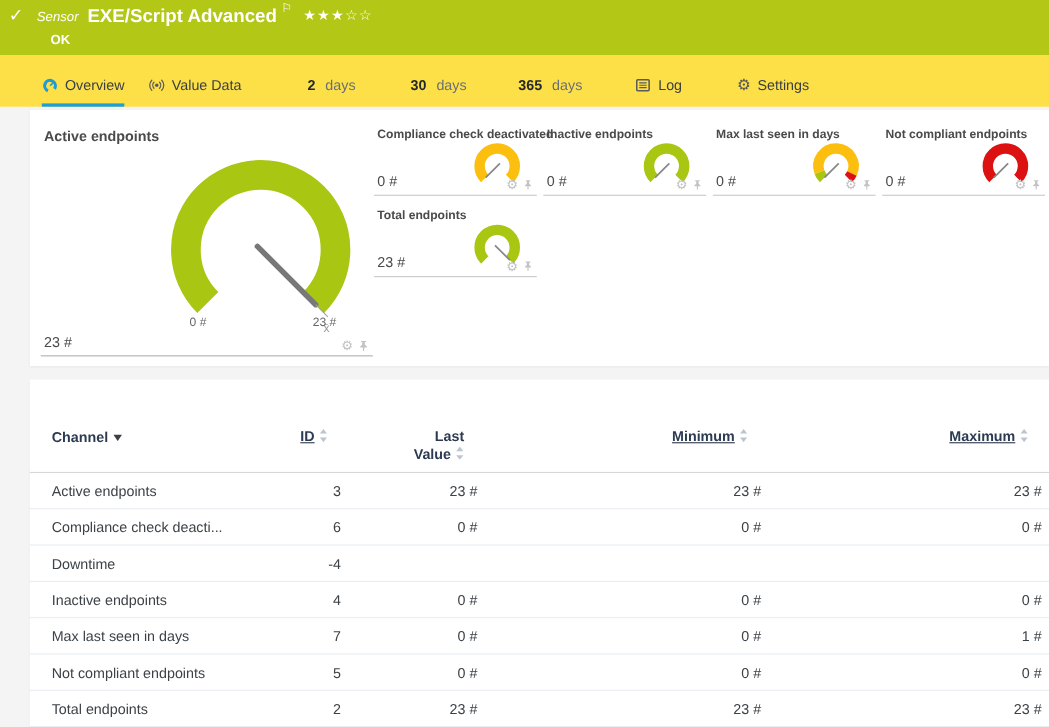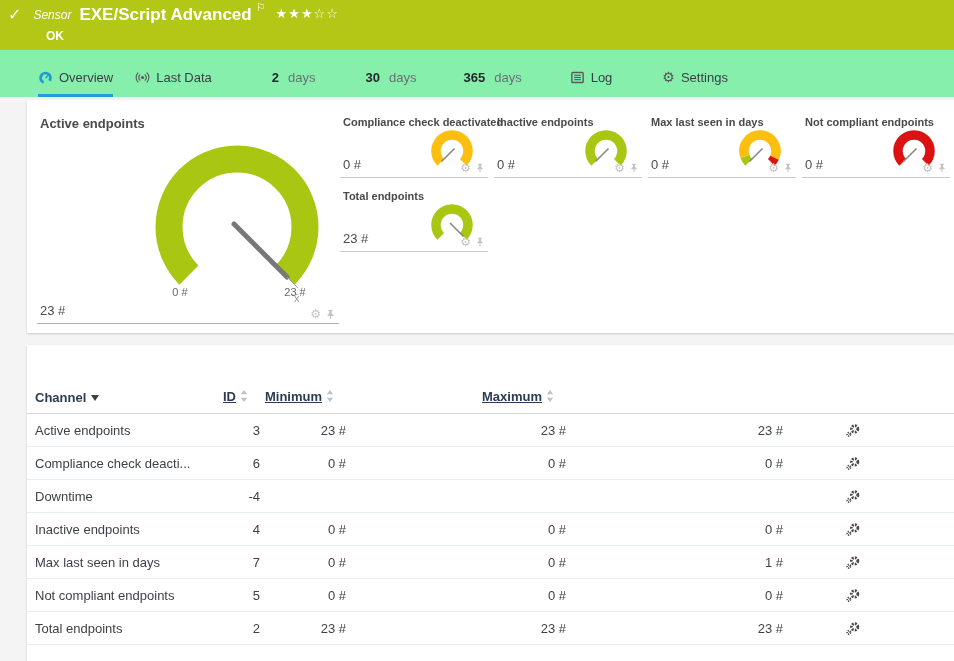--- a/index.html
+++ b/index.html
@@ -11,21 +11,21 @@
   .statusbar { position:absolute; left:0; top:0; width:954px; height:50px; background:#b3c717; color:#fff; }
   .statusbar .row1 { position:absolute; left:8px; top:5px; display:flex; align-items:flex-start; }
   .check { font-size:16px; font-weight:bold; margin-right:12px; line-height:20px; }
   .kind { font-style:italic; font-size:12px; margin-right:8px; line-height:20px; }
   .sensor-title { font-weight:bold; font-size:17px; line-height:20px; }
   .flag { font-size:11px; margin-left:4px; position:relative; top:-4px; }
   .stars { font-size:13px; margin-left:10px; letter-spacing:1px; line-height:18px; }
   .okstate { position:absolute; left:46px; top:29px; font-size:12px; font-weight:bold; }
 
   
-  .tabbar { position:absolute; left:0; top:50px; width:954px; height:47px; background:#86efac;
+  .tabbar { position:absolute; left:0; top:50px; width:954px; height:47px; background:#fde047;
             display:flex; align-items:flex-end; padding-left:38px; }
   .tab { display:flex; align-items:center; gap:6px; font-size:13px; color:#3a3f44;
          padding-bottom:9px; border-bottom:3px solid transparent; cursor:pointer; white-space:nowrap; }
   .tab.active { border-bottom-color:#1c9ed9; }
   .tab .num { font-weight:bold; color:#25282b; }
   .tab .unit { color:#6a6f74; margin-left:3px; }
   .ticon { display:inline-flex; width:15px; height:15px; }
   .gearglyph { font-size:14px; color:#555; line-height:15px; }
 
   
@@ -41,21 +41,21 @@
   .gvalue { position:absolute; left:3px; bottom:5px; font-size:13px; color:#4a4a4a; }
   .cell-icons { position:absolute; right:3px; bottom:3px; display:flex; align-items:center; gap:4px; color:#c3c3c3; }
   .cell-icons .gear { font-size:12px; line-height:12px; color:#c3c3c3; }
   .gsmall { width:148px; height:66px; }
   .gsvg-primary { position:absolute; left:105px; top:24px; }
   .gsvg-small { position:absolute; left:88px; top:13px; }
   .scale-label { font-size:11px; fill:#666; }
   .avg-label { font-size:11px; fill:#9a9a9a; }
 
   
-  .tgrid { display:grid; grid-template-columns:165px 60px 86px 220px 217px 139px; padding-left:8px; }
+  .tgrid { display:grid; grid-template-columns:165px 60px 86px 220px 217px 139px; padding-left:20px;gap:38px; }
   .thead { padding-top:44px; padding-bottom:7px; border-bottom:1px solid #d6d6d6; align-items:start; }
   .th { font-size:13px; font-weight:bold; color:#2c3b52; line-height:16px; }
   .th-num { text-align:right; padding-right:12px;text-decoration:underline; }
   .th-last { text-align:right; padding-right:12px; }
   .trow { height:33px; align-items:center; border-bottom:1px solid #e8edf2; }
   .td { font-size:13px; color:#3d4247; }
   .td-channel { overflow:hidden; white-space:nowrap; text-overflow:ellipsis; }
   .td-num { text-align:right; }
   .td-action { display:flex; justify-content:center; }
   .sorticon { display:inline-block; margin-left:4px; vertical-align:-1px; }
@@ -88,21 +88,21 @@
       </span>
       <span>Overview</span>
     </div>
     <div class="tab" style="margin-left:22px">
       <span class="ticon">
         <svg viewBox="0 0 16 16" width="15" height="15">
           <circle cx="8" cy="8" r="1.7" fill="#5a5a5a"></circle>
           <path d="M5.3 5.1a4.2 4.2 0 0 0 0 5.8 M10.7 5.1a4.2 4.2 0 0 1 0 5.8 M3.2 3.1a7 7 0 0 0 0 9.8 M12.8 3.1a7 7 0 0 1 0 9.8" fill="none" stroke="#5a5a5a" stroke-width="1.2" stroke-linecap="round"></path>
         </svg>
       </span>
-      <span>Last Data</span>
+      <span>Value Data</span>
     </div>
     <div class="tab" style="margin-left:60px">
       <span class="num">2</span>
         <span class="unit">days</span>
     </div>
     <div class="tab" style="margin-left:50px">
       <span class="num">30</span>
         <span class="unit">days</span>
     </div>
     <div class="tab" style="margin-left:47px">
@@ -232,20 +232,27 @@
         <span>Channel</span><span class="sortdesc"><svg width="8" height="6" viewBox="0 0 8 6">
               <path d="M0 0h8L4 6z" fill="#3a3f44"></path>
             </svg></span>
       </div>
       <div class="th th-num">
         <span>ID</span><span class="sorticon"><svg width="8" height="12" viewBox="0 0 8 12">
               <path d="M4 0l3.2 4.2H.8z" fill="#bcc4cd"></path>
               <path d="M4 12L7.2 7.8H.8z" fill="#bcc4cd"></path>
             </svg></span>
       </div>
+      <div class="th th-last">
+        <div>Last</div>
+        <div><span>Value</span><span class="sorticon"><svg width="8" height="12" viewBox="0 0 8 12">
+                <path d="M4 0l3.2 4.2H.8z" fill="#bcc4cd"></path>
+                <path d="M4 12L7.2 7.8H.8z" fill="#bcc4cd"></path>
+              </svg></span></div>
+      </div>
       <div class="th th-num">
         <span>Minimum</span><span class="sorticon"><svg width="8" height="12" viewBox="0 0 8 12">
               <path d="M4 0l3.2 4.2H.8z" fill="#bcc4cd"></path>
               <path d="M4 12L7.2 7.8H.8z" fill="#bcc4cd"></path>
             </svg></span>
       </div>
       <div class="th th-num">
         <span>Maximum</span><span class="sorticon"><svg width="8" height="12" viewBox="0 0 8 12">
               <path d="M4 0l3.2 4.2H.8z" fill="#bcc4cd"></path>
               <path d="M4 12L7.2 7.8H.8z" fill="#bcc4cd"></path>

